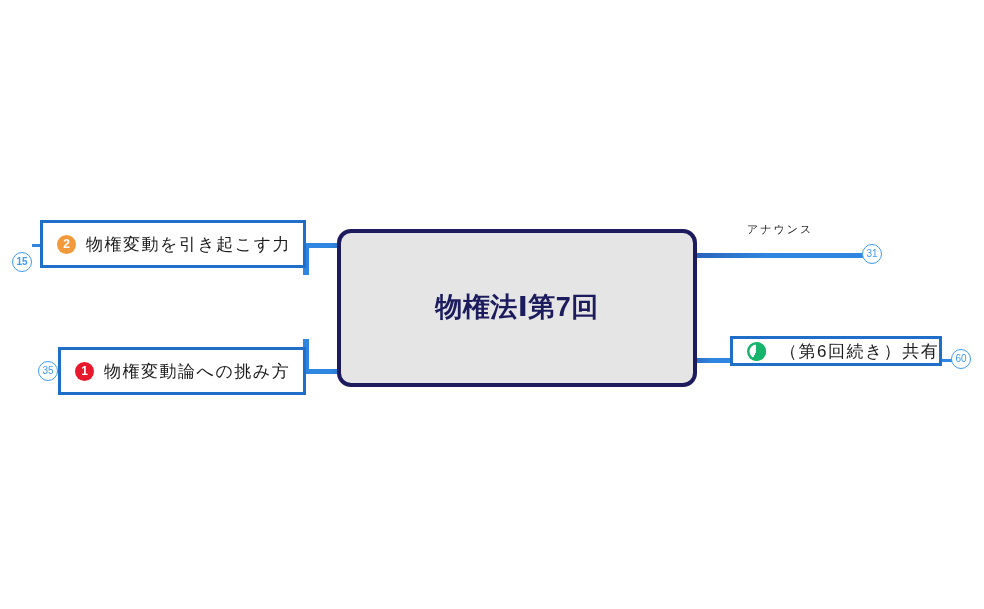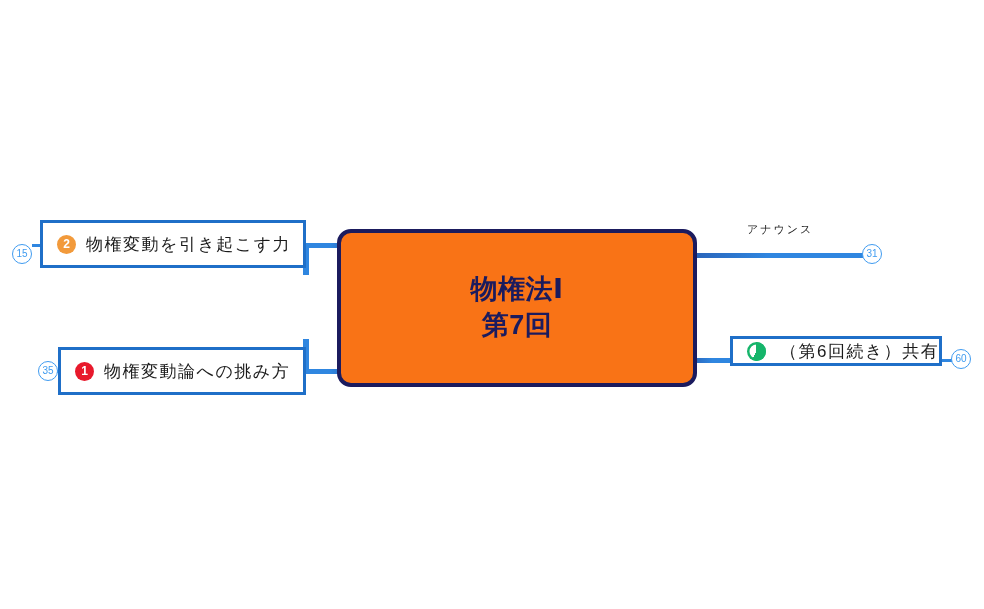--- a/index.html
+++ b/index.html
@@ -23,23 +23,23 @@
   
   .root-node {
     position: absolute;
     left: 337px;
     top: 229px;
     width: 360px;
     height: 158px;
     box-sizing: border-box;
     border: 4px solid #1b1b5e;
     border-radius: 14px;
-    background: #f97316;
+    background: #e5e5e5;
     display: flex;
-    flex-direction: column;
+    flex-direction: row;
     align-items: center;
     justify-content: center;
     z-index: 6;
   }
   .root-line {
     color: #1b1b5e;
     font-weight: bold;
     font-size: 27px;
     line-height: 1.32;
     letter-spacing: 0.5px;
@@ -158,21 +158,21 @@
 
   <div class="root-node">
     <div class="root-line">物権法Ⅰ</div>
     <div class="root-line">第7回</div>
   </div>
 
   <div class="topic" style="left:40px; top:220px; width:266px; height:48px; padding:0 14px; gap:10px;">
     <span class="bullet bullet-orange">2</span>
     <span class="topic-label">物権変動を引き起こす力</span>
   </div>
-  <div class="badge" style="left:12px; top:244px;">15</div>
+  <div class="badge" style="left:12px; top:252px;font-weight:bold;">15</div>
 
   <div class="topic" style="left:58px; top:347px; width:248px; height:48px; padding:0 14px; gap:10px;">
     <span class="bullet bullet-red">1</span>
     <span class="topic-label">物権変動論への挑み方</span>
   </div>
   <div class="badge" style="left:38px; top:361px;">35</div>
 
   <div class="floating-label" style="left:747px; top:222px;">アナウンス</div>
   <div class="badge" style="left:862px; top:244px;">31</div>
 

